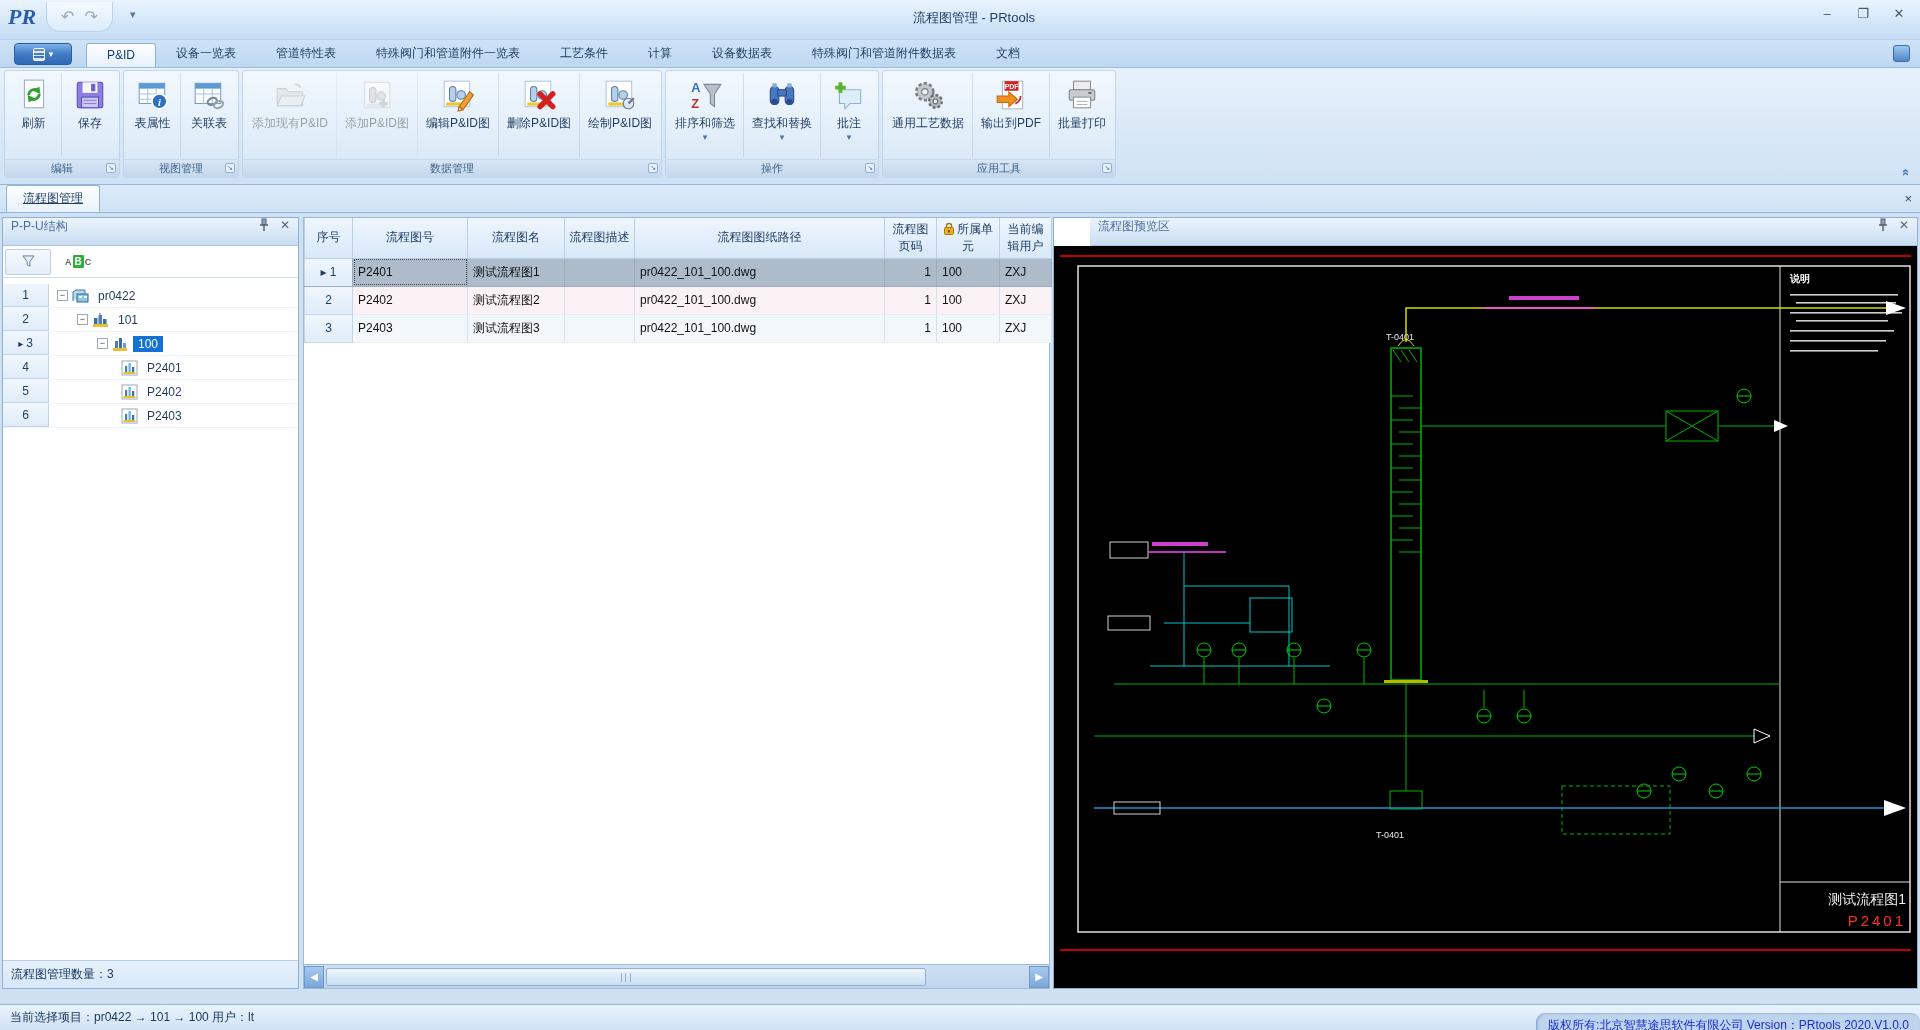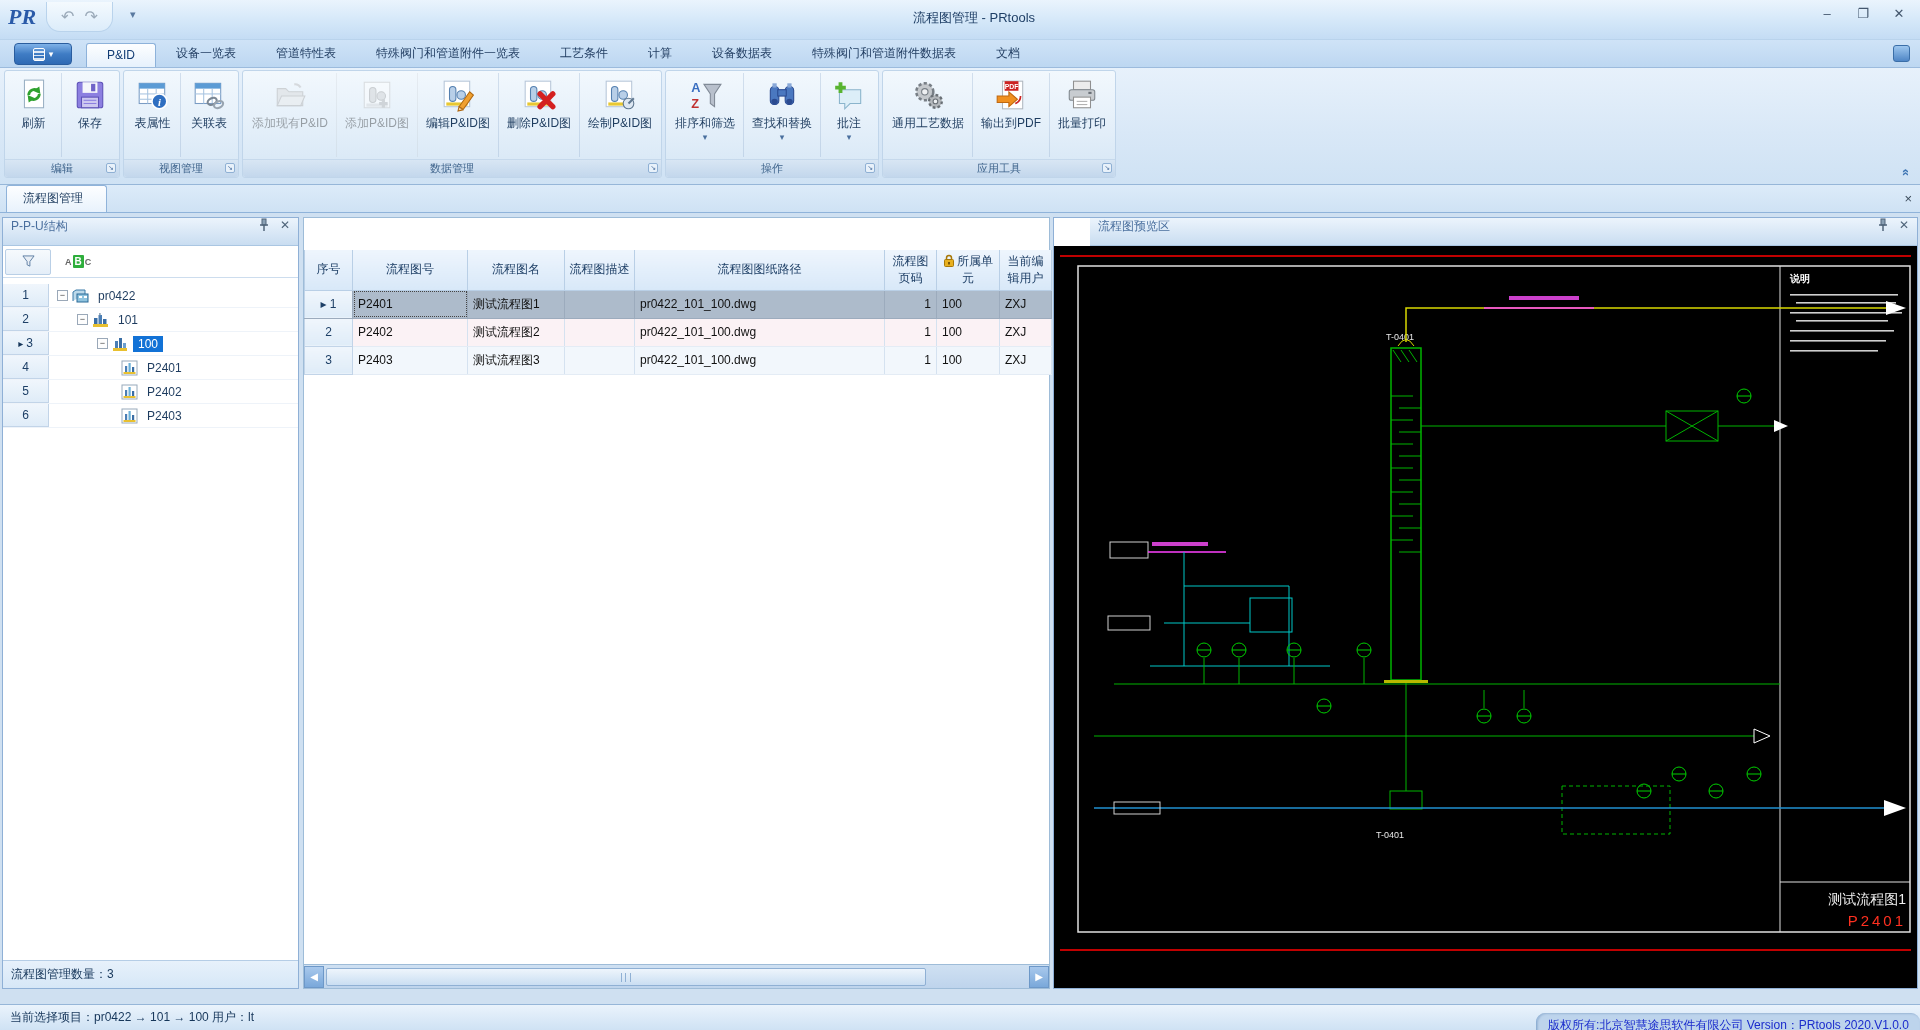--- a/index.html
+++ b/index.html
@@ -52,22 +52,22 @@
   .rgroup-label { height:18px; background:linear-gradient(#d8e6f4,#c3d7ec); border-top:1px solid #c6d9ec;
     border-radius:0 0 3px 3px; font-size:11px; color:#3f648c; text-align:center; line-height:17px; position:relative; }
   .dlg-launcher { position:absolute; right:3px; top:3px; width:10px; height:10px; border:1px solid #8fb0d4;
     border-radius:2px; font-size:7px; line-height:8px; color:#4a6f9e; text-align:center; background:#e8f1fa; }
   #ribbon-collapse { position:absolute; right:12px; bottom:4px; color:#3f76b4; font-weight:bold;
     transform:rotate(-90deg); font-size:13px; }
 
   
   #doctabrow { position:absolute; left:0; top:185px; width:1920px; height:28px;
     background:linear-gradient(#dcebf9,#cfe2f4); border-bottom:1px solid #8fb3da; display:flex; align-items:flex-end; }
-  #doctab { margin-left:6px; padding:4px 23px 5px 16px; background:linear-gradient(#fdfeff,#e8f2fc);
-    border:1px solid #8fb3da; border-bottom:none; border-radius:3px 3px 0 0; color:#1e3c5f; }
+  #doctab { margin-left:6px; padding:4px 16px 5px 16px; background:linear-gradient(#fdfeff,#e8f2fc);
+    border:1px solid #8fb3da; border-bottom:none; border-radius:3px 3px 0 0; color:#1e3c5f;text-decoration:underline; }
   #doctab-close { position:absolute; right:8px; top:6px; color:#3a4a5a; font-size:13px; }
 
   
   .panel { position:absolute; background:#fff; border:1px solid #8fb0d6; }
   .panel-header { height:28px; background:linear-gradient(#ecf4fc,#c9ddf1); border-bottom:1px solid #aac6e2;
     display:flex; align-items:flex-start; padding:0 8px; color:#4a6f9e; font-size:12px; }
   .panel-header .ph-title { flex:1; }
   .ph-btn { color:#50657a; margin-left:10px; font-size:12px; }
 
   
@@ -89,21 +89,21 @@
     font-size:9px; line-height:9px; text-align:center; flex:none; }
   .ticon { width:17px; height:16px; flex:none; }
   .tlabel { padding:1px 5px; }
   .tlabel.selected { background:#1272d6; color:#fff; }
   #tree-footer { position:absolute; left:0; bottom:0; width:100%; height:28px;
     background:linear-gradient(#e7f1fb,#d6e7f7); border-top:1px solid #b5cde6; color:#16365a;
     display:flex; align-items:center; padding-left:8px; }
 
   
   #table-panel { left:303px; top:217px; width:747px; height:772px; background:#fff; border:1px solid #9ebcd8; }
-  #grid { width:747px; border-collapse:collapse; table-layout:fixed;margin-top:32px; }
+  #grid { width:747px; border-collapse:collapse; table-layout:fixed; }
   #grid th { background:linear-gradient(#eef5fd,#d8e8f8); border:1px solid #b9cfe6; border-top:none;
     color:#1e3f66; font-weight:normal; height:40px; padding:1px 3px; text-align:center; overflow:hidden; }
   #grid td { height:28px; border-right:1px solid #d5e2f0; border-bottom:1px solid #e4ecf5;
     padding:1px 5px; color:#111; overflow:hidden; white-space:nowrap; }
   #grid tr.sel td { background:#adbbcb; border-right-color:#9cabbd; border-bottom-color:#9cabbd; }
   #grid tr.alt td { background:#fbf2f5; }
   #grid tr.plain td { background:#f2f7fc; }
   #grid td.gut { background:linear-gradient(#f0f6fc,#dfecf8)!important; border:1px solid #c2d4e8; border-top:none;
     text-align:center; color:#1d3f66; }
   #grid td.focus-cell { outline:1px dotted #444; outline-offset:-2px; }

